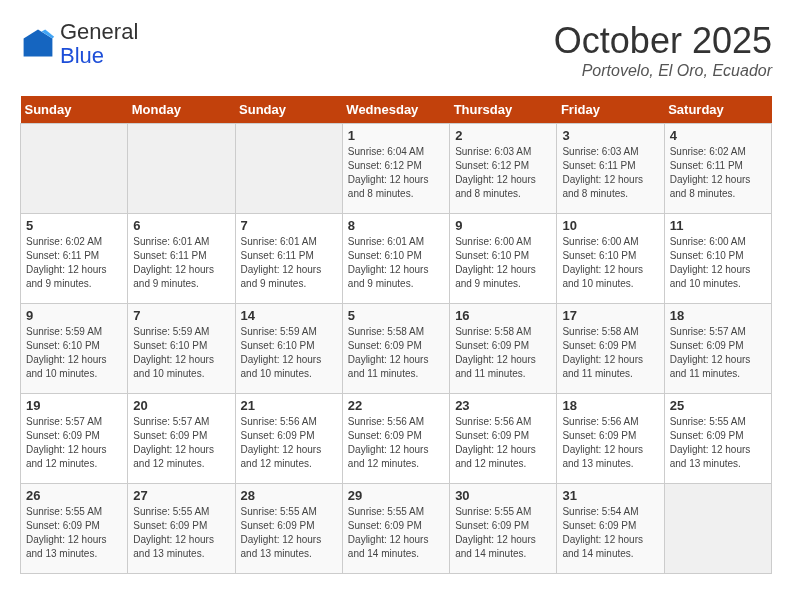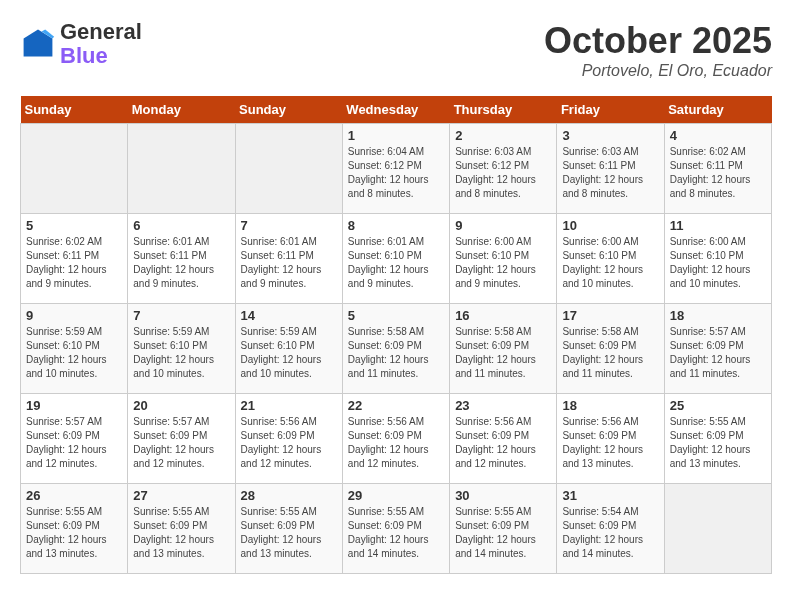--- a/index.html
+++ b/index.html
@@ -15,36 +15,36 @@
       justify-content: space-between;
       align-items: flex-start;
       margin-bottom: 16px;
     }
     .logo {
       display: flex;
       align-items: center;
     }
     .logo-text {
       font-size: 22px;
-      font-weight: bold;
+      font-weight: normal;
       color: #333;
       line-height: 1.1;
     }
-    .logo-text .blue { color: #8b5cf6; }
+    .logo-text .blue { color: #1d4ed8; }
     .logo-icon {
       width: 36px;
       height: 36px;
       margin-right: 4px;
     }
     .title-block {
       text-align: right;
     }
     .month-title {
       font-size: 36px;
-      font-weight: bold;
+      font-weight: normal;
       color: #333;
     }
     .subtitle {
       font-size: 16px;
       color: #555;
       font-style: italic;
     }
     table {
       width: 100%;
       border-collapse: collapse;

